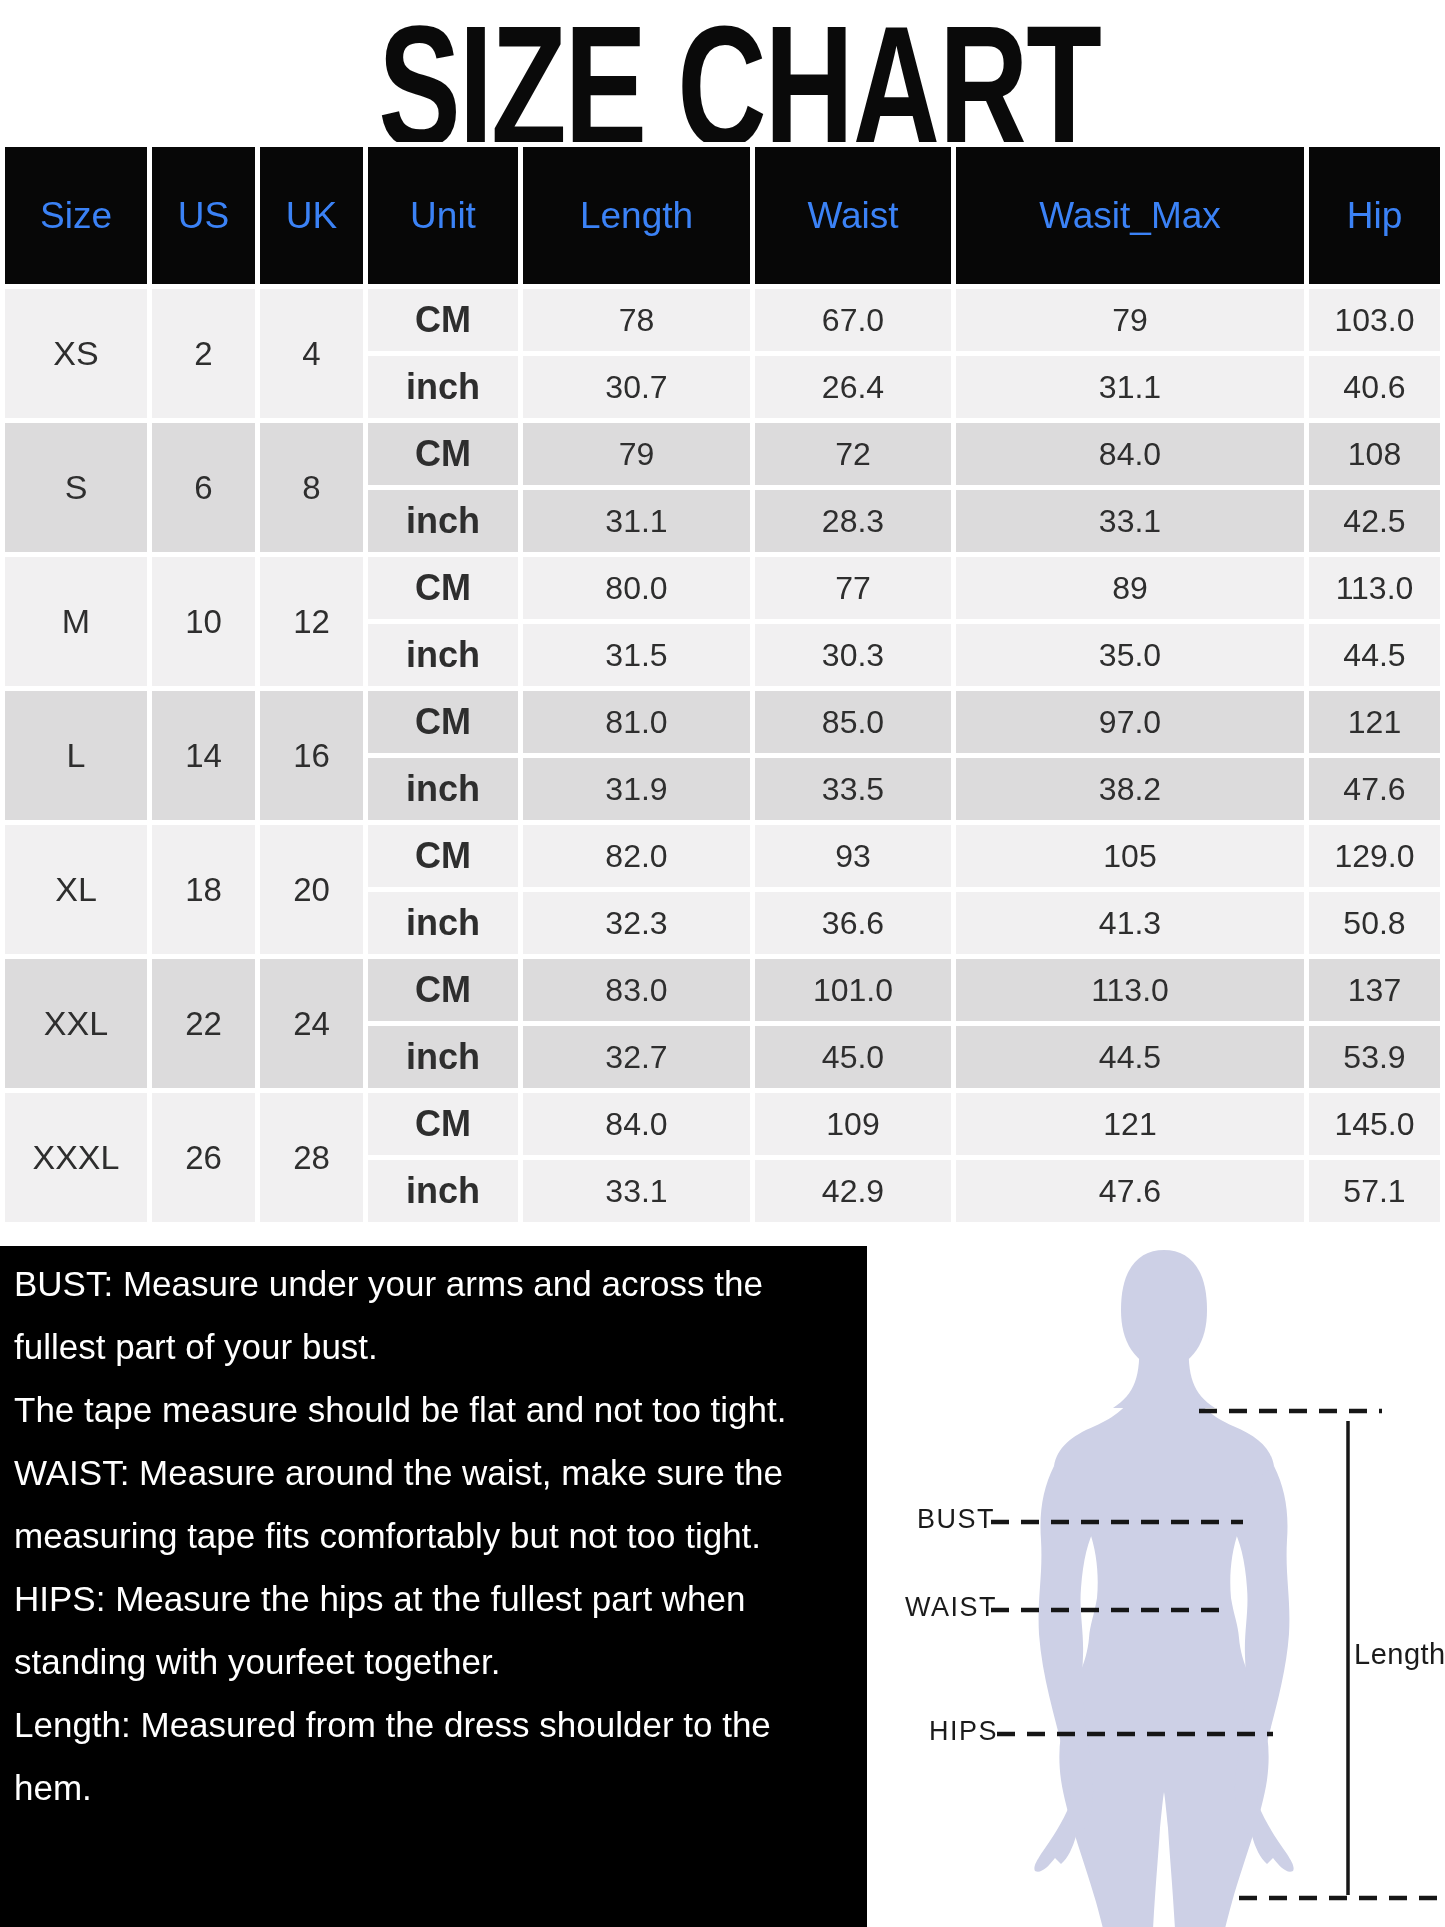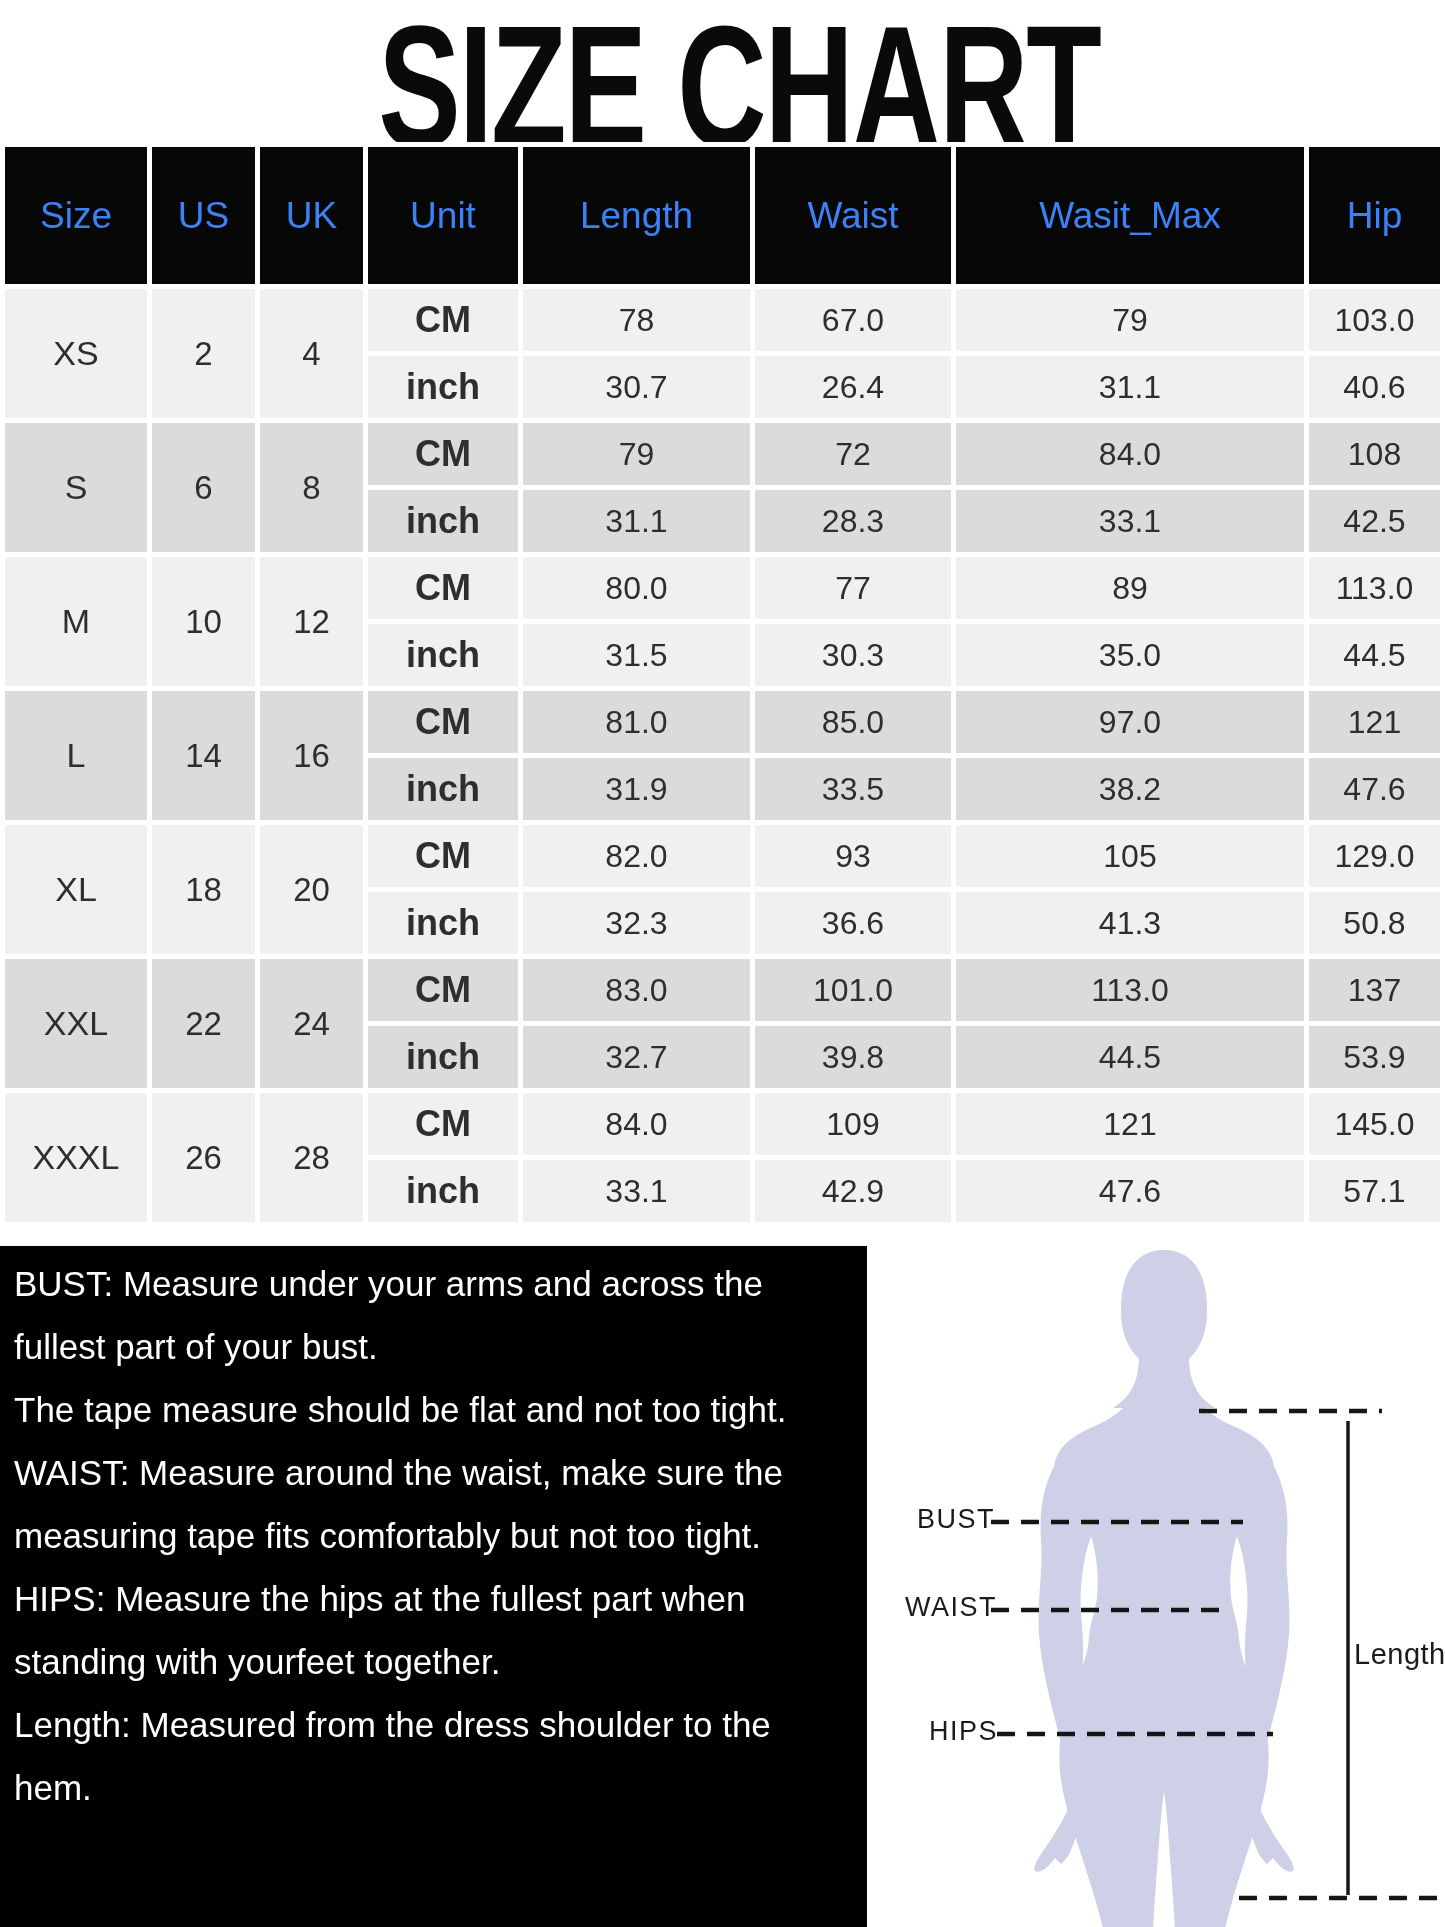--- a/index.html
+++ b/index.html
@@ -210,21 +210,21 @@
         <td class="c-num dark" rowspan="2">24</td>
         <td class="c-unit dark">CM</td>
         <td class="c-val dark">83.0</td>
         <td class="c-val dark">101.0</td>
         <td class="c-val dark">113.0</td>
         <td class="c-val dark">137</td>
       </tr>
       <tr>
         <td class="c-unit dark">inch</td>
         <td class="c-val dark">32.7</td>
-        <td class="c-val dark">39.8</td>
+        <td class="c-val dark">45.0</td>
         <td class="c-val dark">44.5</td>
         <td class="c-val dark">53.9</td>
       </tr>
       <tr>
         <td class="c-size light" rowspan="2">XXXL</td>
         <td class="c-num light" rowspan="2">26</td>
         <td class="c-num light" rowspan="2">28</td>
         <td class="c-unit light">CM</td>
         <td class="c-val light">84.0</td>
         <td class="c-val light">109</td>

